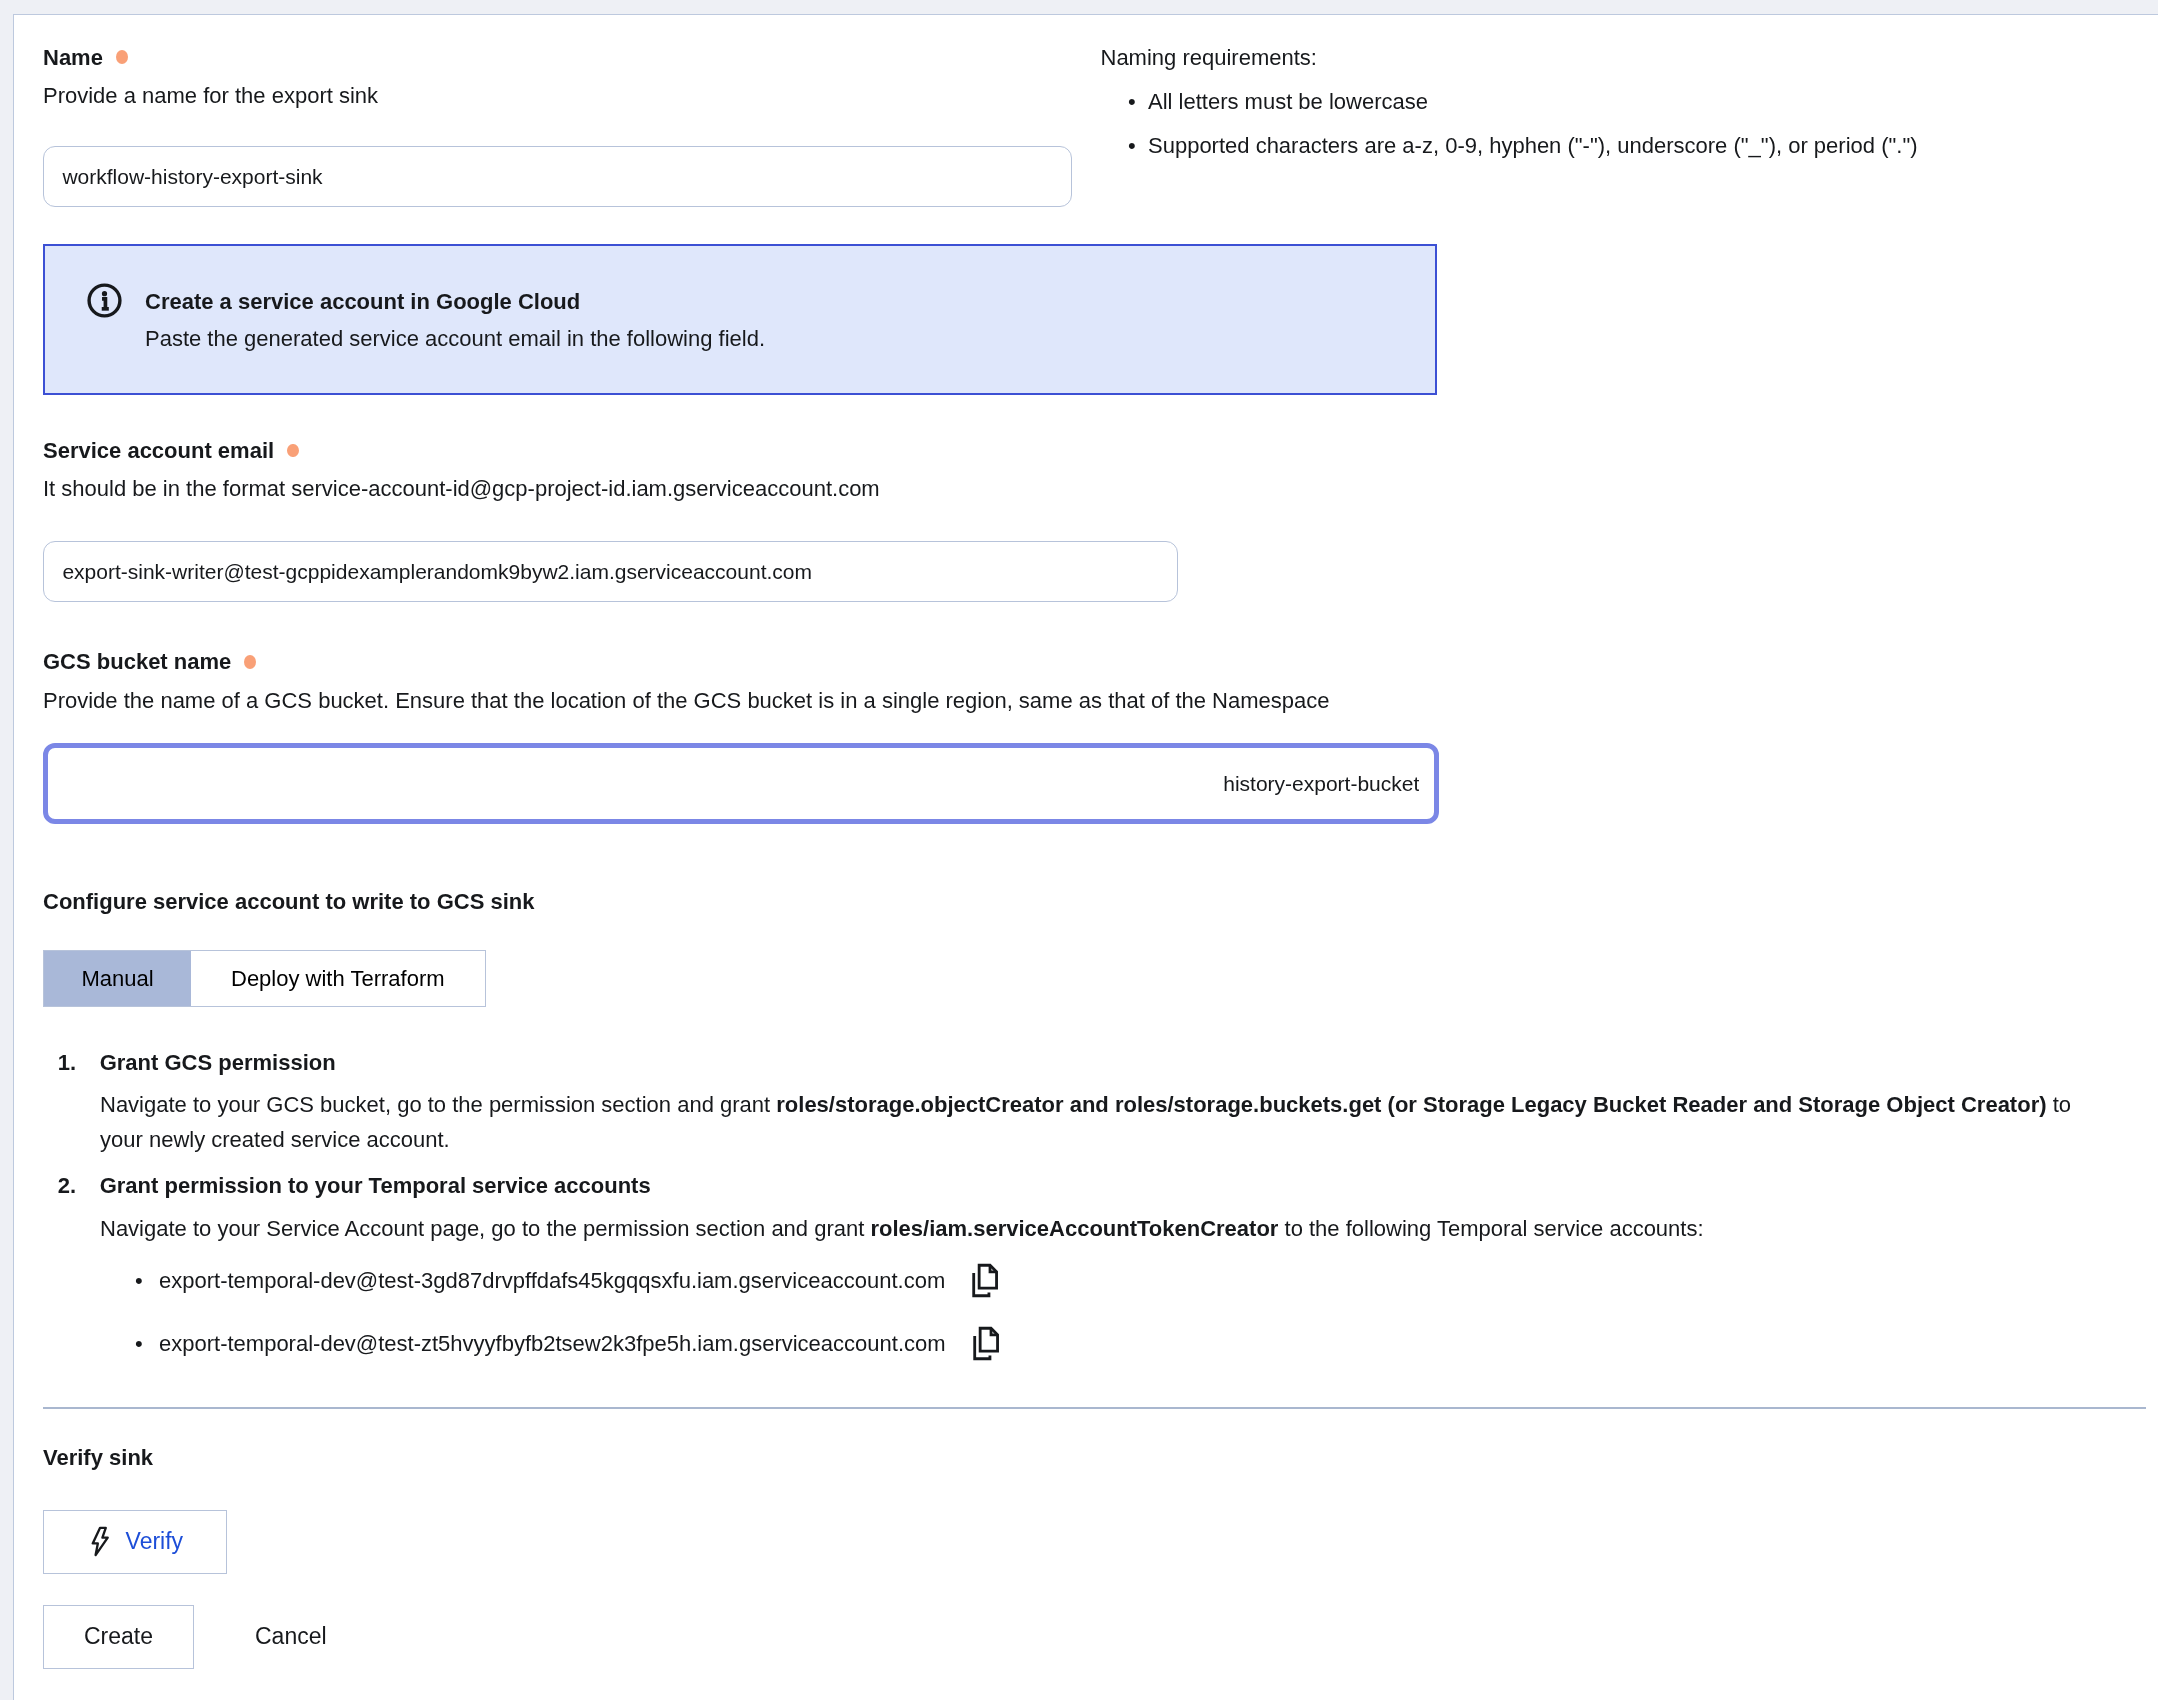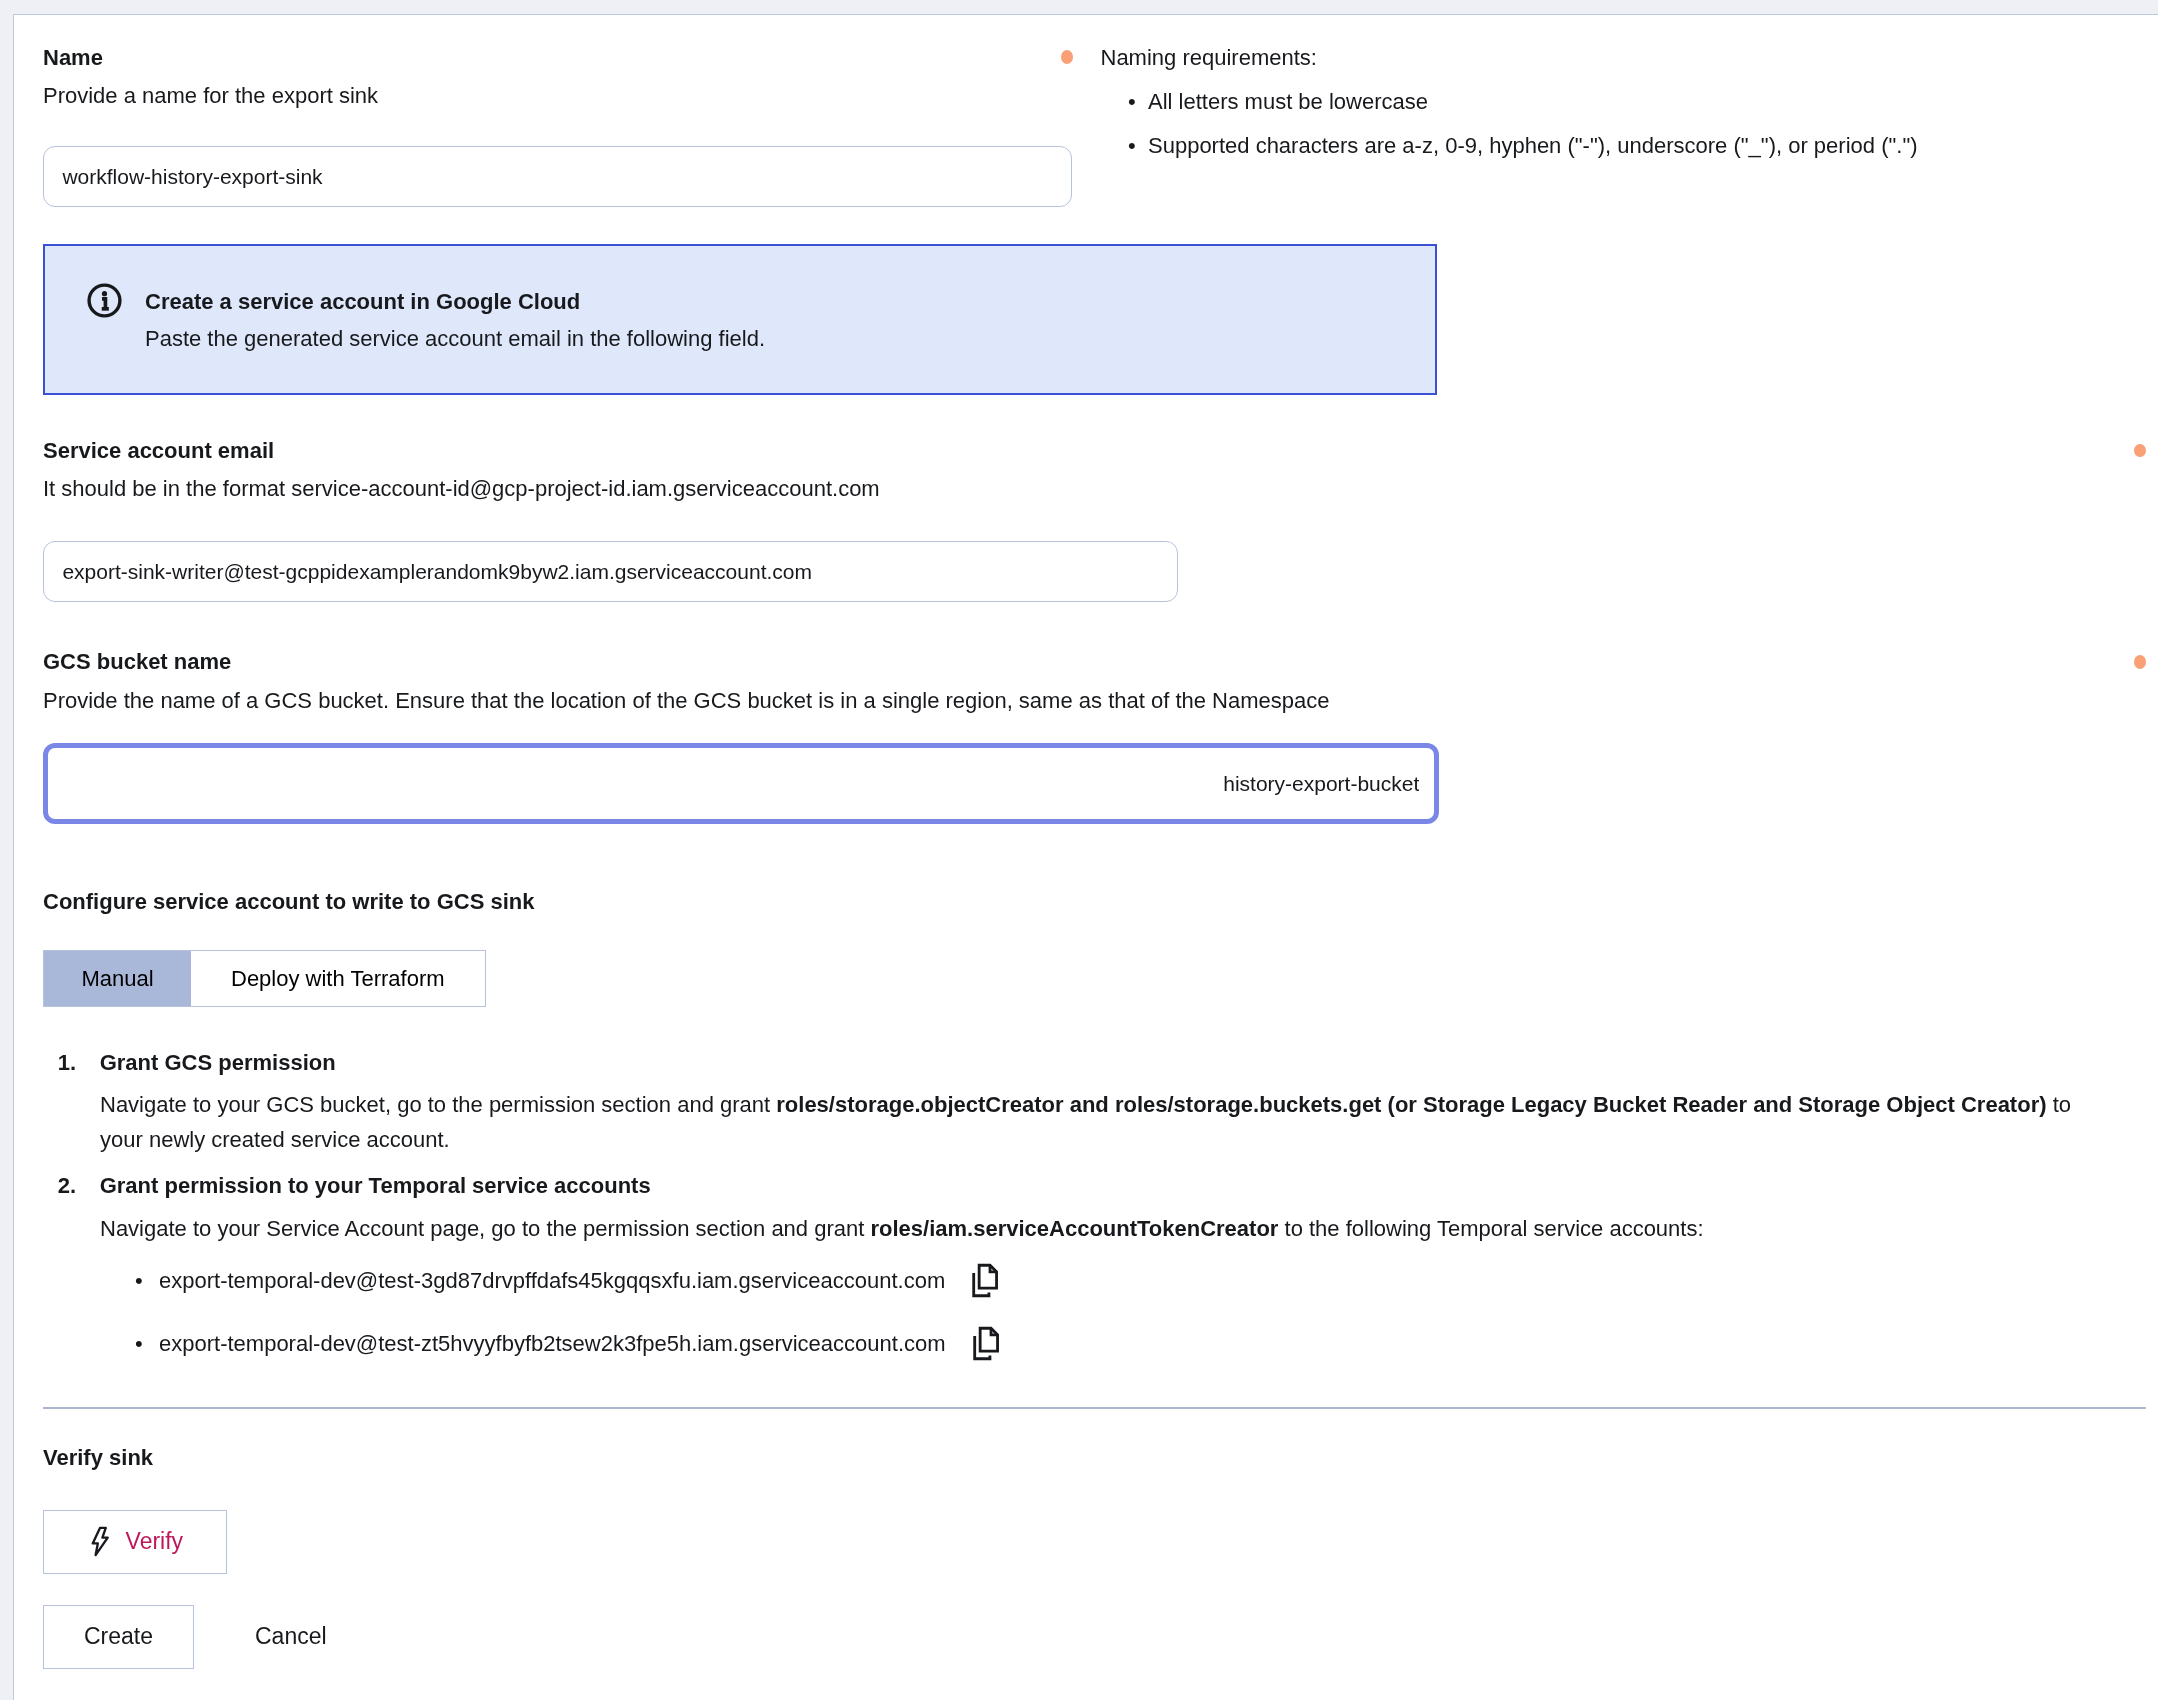--- a/index.html
+++ b/index.html
@@ -16,21 +16,21 @@
     position: absolute; left: 13px; top: 13.8px;
     width: 2222px; height: 1763px;
     background: #ffffff;
     border: 1.8px solid #bdc9de;
     padding: 27px 0 0 29px;
   }
 
   .content { width: 2103px; }
 
   
-  .label-row { display: flex; align-items: center; gap: 13px; justify-content: space-between; }
+  .label-row { display: flex; align-items: center; gap: 13px; }
   .field-label { font-size: 22px; line-height: 31px; font-weight: 700; }
   .req-dot { width: 12px; height: 13.8px; border-radius: 50%; background: #f9a077; display: inline-block; }
   .field-desc { font-size: 22px; line-height: 31px; margin-top: 7.3px; }
   .section-title { font-size: 22px; line-height: 31px; font-weight: 700; }
 
   
   .top-row { display: flex; align-items: flex-start; }
   .col-left { width: 1030px; flex: none; }
   .col-right { margin-left: 27.5px; width: 1038px; padding-top: 0; }
   .req-title { font-size: 22px; line-height: 31px; }
@@ -113,21 +113,21 @@
 
   .verify-title { margin-top: 33px; }
 
   
   .verify-btn {
     margin-top: 37px;
     width: 184px; height: 64px;
     background: #fff; border: 1.8px solid #b7c3da;
     display: flex; align-items: center; justify-content: center; gap: 14.7px;
     font-family: "Liberation Sans", sans-serif;
-    font-size: 23px; color: #be185d; cursor: pointer;
+    font-size: 23px; color: #1d4ed8; cursor: pointer;
   }
   .actions-row { margin-top: 31px; display: flex; align-items: center; }
   .create-btn {
     width: 151px; height: 64px;
     background: #fff; border: 1.8px solid #b7c3da;
     font-family: "Liberation Sans", sans-serif;
     font-size: 23px; color: #17191c; cursor: pointer;
     display: flex; align-items: center; justify-content: center;
   }
   .cancel-btn {

